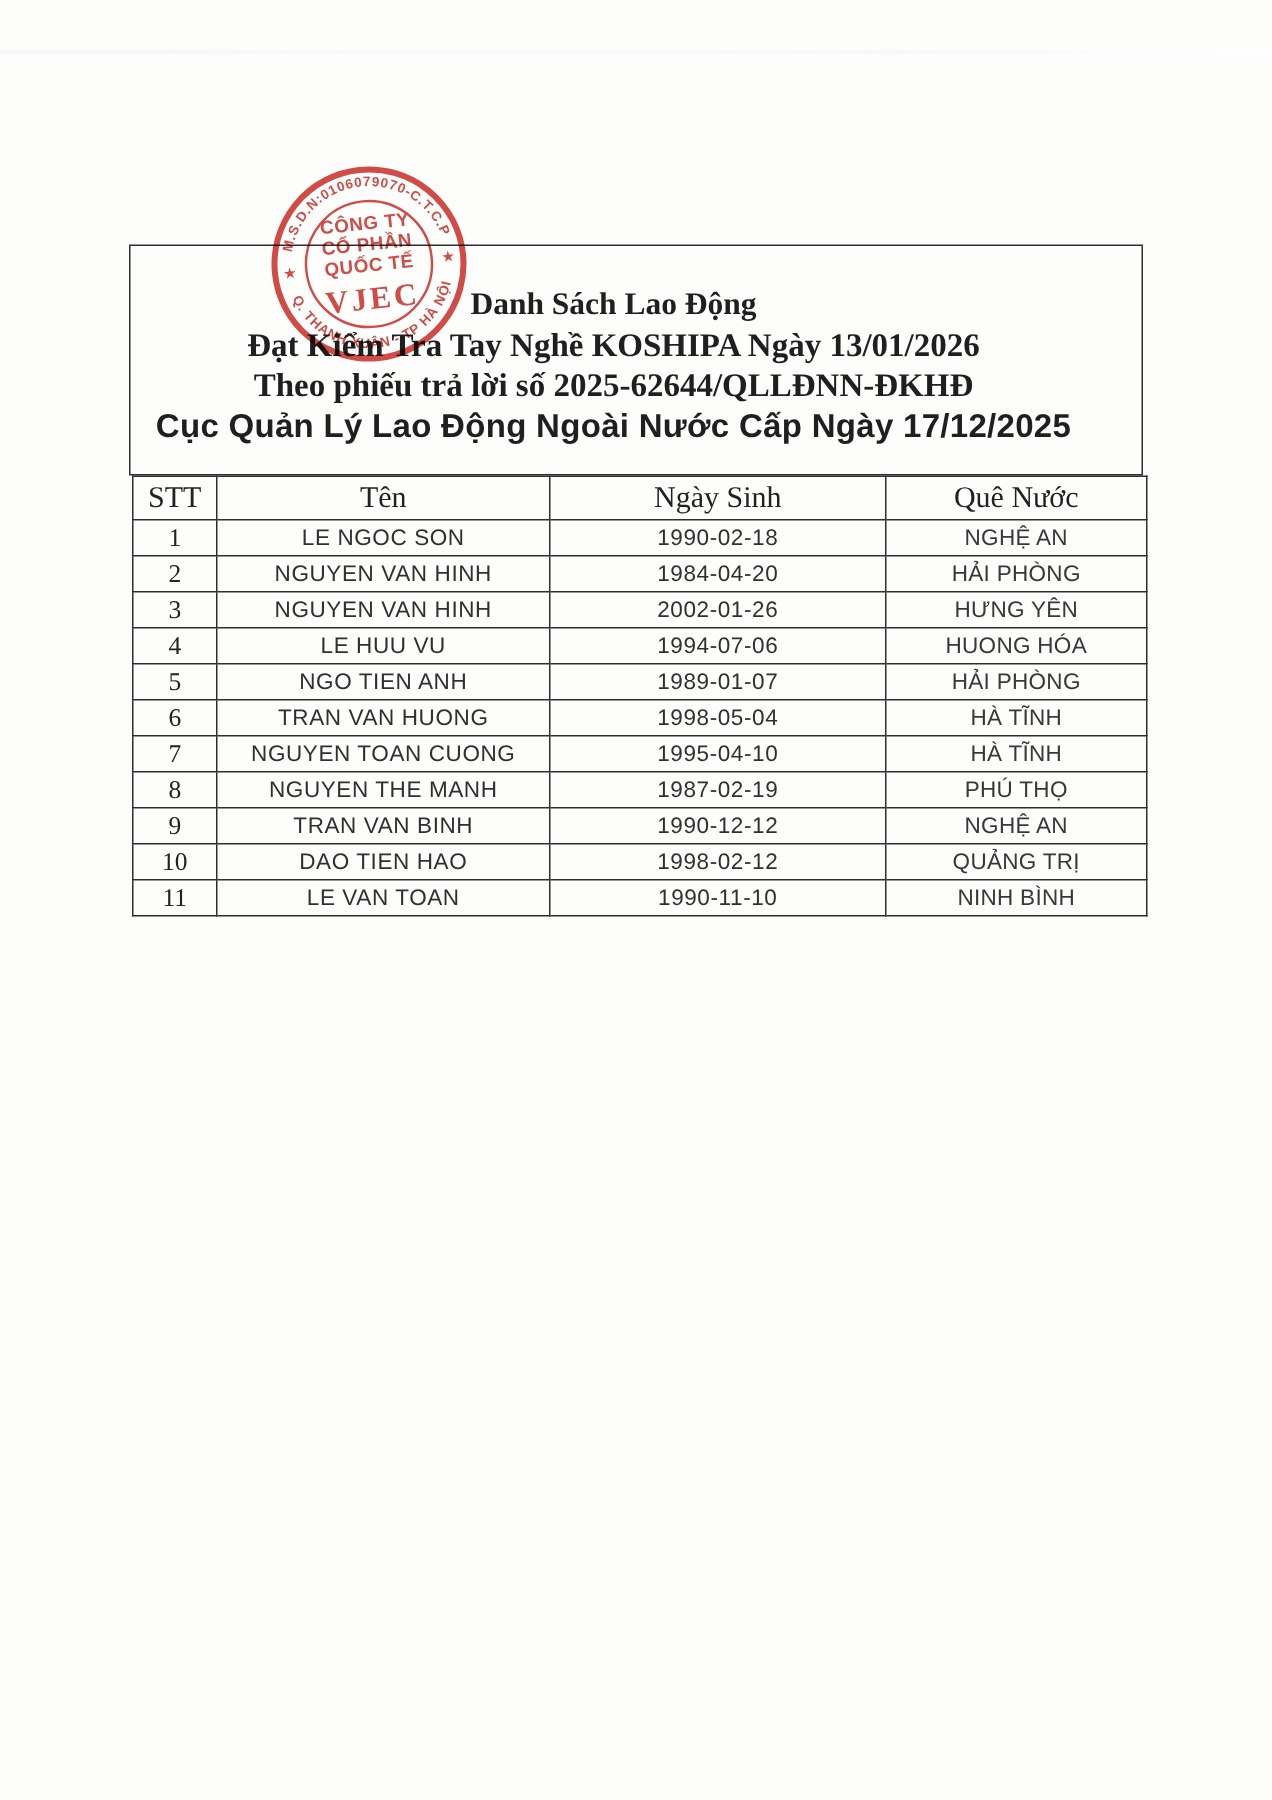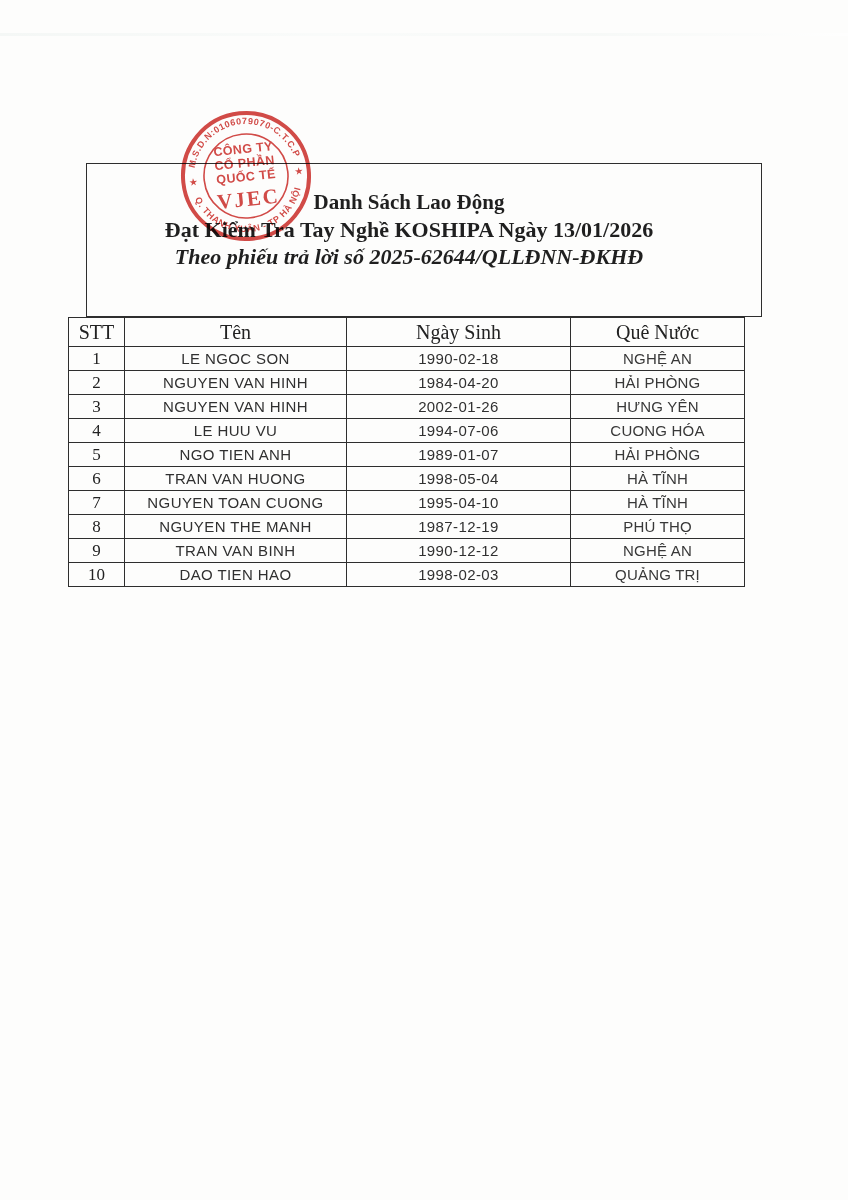--- a/index.html
+++ b/index.html
@@ -18,25 +18,25 @@
   .title-box {
     position:absolute; left:86px; top:163px; width:676px; height:154px;
     border:1.5px solid #2e2e2e; box-sizing:border-box;
     text-align:center; padding-top:25px; padding-right:30px;
   }
   .title-line { line-height:27px; white-space:nowrap; }
   .t-serif { font-family:"Liberation Serif","DejaVu Serif",serif; font-weight:bold; }
   .t-sans  { font-family:"Liberation Sans","DejaVu Sans",sans-serif; font-weight:bold; }
   .l1 { font-size:21px; }
   .l2 { font-size:22px; }
-  .l3 { font-size:22px;font-style:italic; }
+  .l3 { font-size:22px; }
   .l4 { font-size:22px; letter-spacing:.2px; }
 
   table.worker-table {
-    position:absolute; left:68px; top:317px; width:676px;
+    position:absolute; left:88px; top:317px; width:676px;
     border-collapse:collapse; table-layout:fixed;
   }
   .worker-table th, .worker-table td {
     border:1.5px solid #2e2e2e; text-align:center; vertical-align:middle;
     padding:0; overflow:hidden; white-space:nowrap;
   }
   .worker-table th {
     height:28px; font-weight:normal; font-size:20px;
     font-family:"Liberation Serif","DejaVu Serif",serif; color:#222;
   }
@@ -63,20 +63,21 @@
 <body>
 
 <div class="page">
 
   <div class="scan-artifact"></div>
 
   <div class="title-box">
     <div class="title-line l1 t-serif">Danh Sách Lao Động</div>
     <div class="title-line l2 t-serif">Đạt Kiểm Tra Tay Nghề KOSHIPA Ngày 13/01/2026</div>
     <div class="title-line l3 t-serif">Theo phiếu trả lời số 2025-62644/QLLĐNN-ĐKHĐ</div>
+    <div class="title-line l4 t-sans">Cục Quản Lý Lao Động Ngoài Nước Cấp Ngày 17/12/2025</div>
   </div>
 
   <table class="worker-table">
     <colgroup>
       <col style="width:56px">
         <col style="width:222px">
         <col style="width:224px">
         <col style="width:174px">
     </colgroup>
     <thead>
@@ -103,21 +104,21 @@
         <tr>
           <td class="col-stt">3</td>
           <td class="col-name">NGUYEN VAN HINH</td>
           <td class="col-dob">2002-01-26</td>
           <td class="col-origin">HƯNG YÊN</td>
         </tr>
         <tr>
           <td class="col-stt">4</td>
           <td class="col-name">LE HUU VU</td>
           <td class="col-dob">1994-07-06</td>
-          <td class="col-origin">CUONG HÓA</td>
+          <td class="col-origin">HUONG HÓA</td>
         </tr>
         <tr>
           <td class="col-stt">5</td>
           <td class="col-name">NGO TIEN ANH</td>
           <td class="col-dob">1989-01-07</td>
           <td class="col-origin">HẢI PHÒNG</td>
         </tr>
         <tr>
           <td class="col-stt">6</td>
           <td class="col-name">TRAN VAN HUONG</td>
@@ -126,34 +127,40 @@
         </tr>
         <tr>
           <td class="col-stt">7</td>
           <td class="col-name">NGUYEN TOAN CUONG</td>
           <td class="col-dob">1995-04-10</td>
           <td class="col-origin">HÀ TĨNH</td>
         </tr>
         <tr>
           <td class="col-stt">8</td>
           <td class="col-name">NGUYEN THE MANH</td>
-          <td class="col-dob">1987-12-19</td>
+          <td class="col-dob">1987-02-19</td>
           <td class="col-origin">PHÚ THỌ</td>
         </tr>
         <tr>
           <td class="col-stt">9</td>
           <td class="col-name">TRAN VAN BINH</td>
           <td class="col-dob">1990-12-12</td>
           <td class="col-origin">NGHỆ AN</td>
         </tr>
         <tr>
           <td class="col-stt">10</td>
           <td class="col-name">DAO TIEN HAO</td>
-          <td class="col-dob">1998-02-03</td>
+          <td class="col-dob">1998-02-12</td>
           <td class="col-origin">QUẢNG TRỊ</td>
+        </tr>
+        <tr>
+          <td class="col-stt">11</td>
+          <td class="col-name">LE VAN TOAN</td>
+          <td class="col-dob">1990-11-10</td>
+          <td class="col-origin">NINH BÌNH</td>
         </tr>
       </tbody>
   </table>
 
   <svg class="stamp" viewBox="0 0 150 150">
     <circle cx="75" cy="75" r="63" fill="none" stroke-width="4" stroke="#cf3b38"></circle>
     <circle cx="75" cy="75" r="42" fill="none" stroke-width="1.6" stroke="#cf3b38"></circle>
 
     <defs>
       <path id="arcTop" d="M 23,75 A 52,52 0 1 1 127,75" fill="none"></path>

